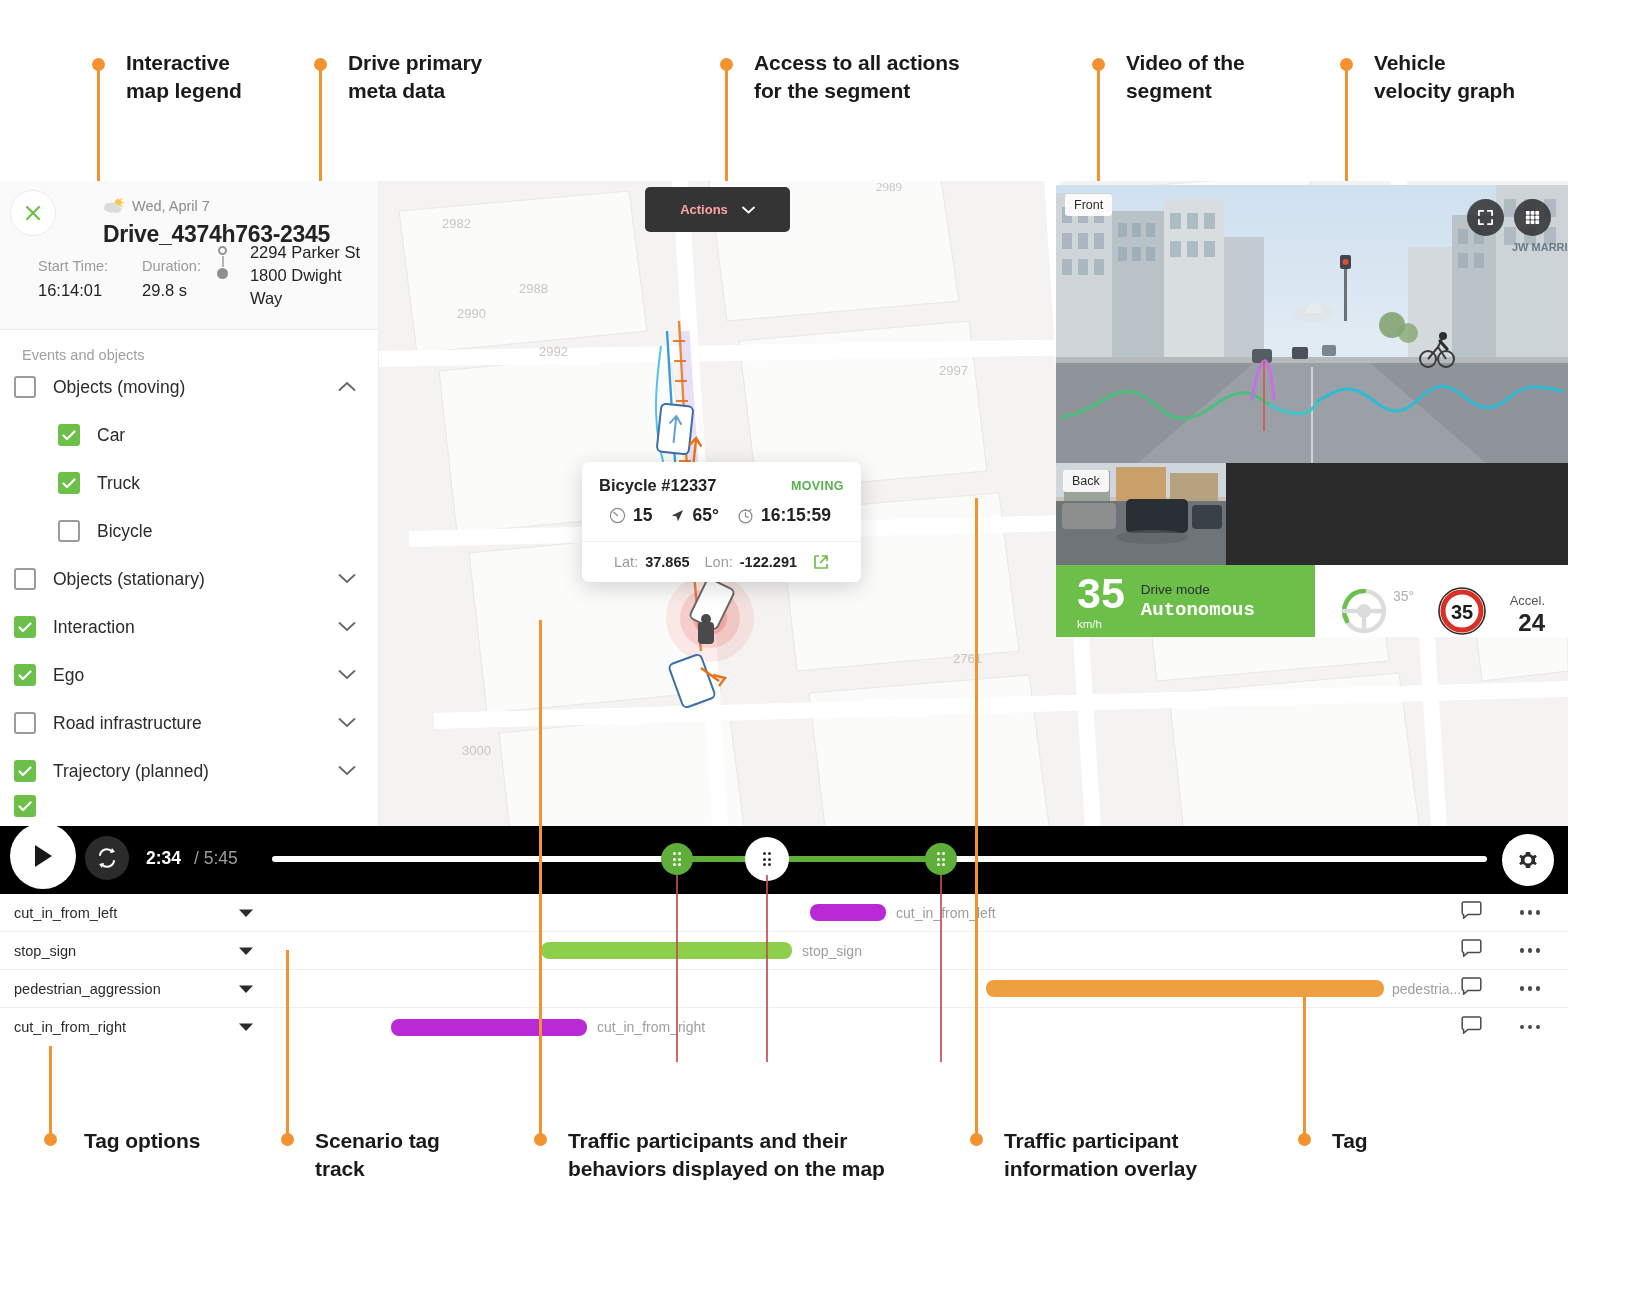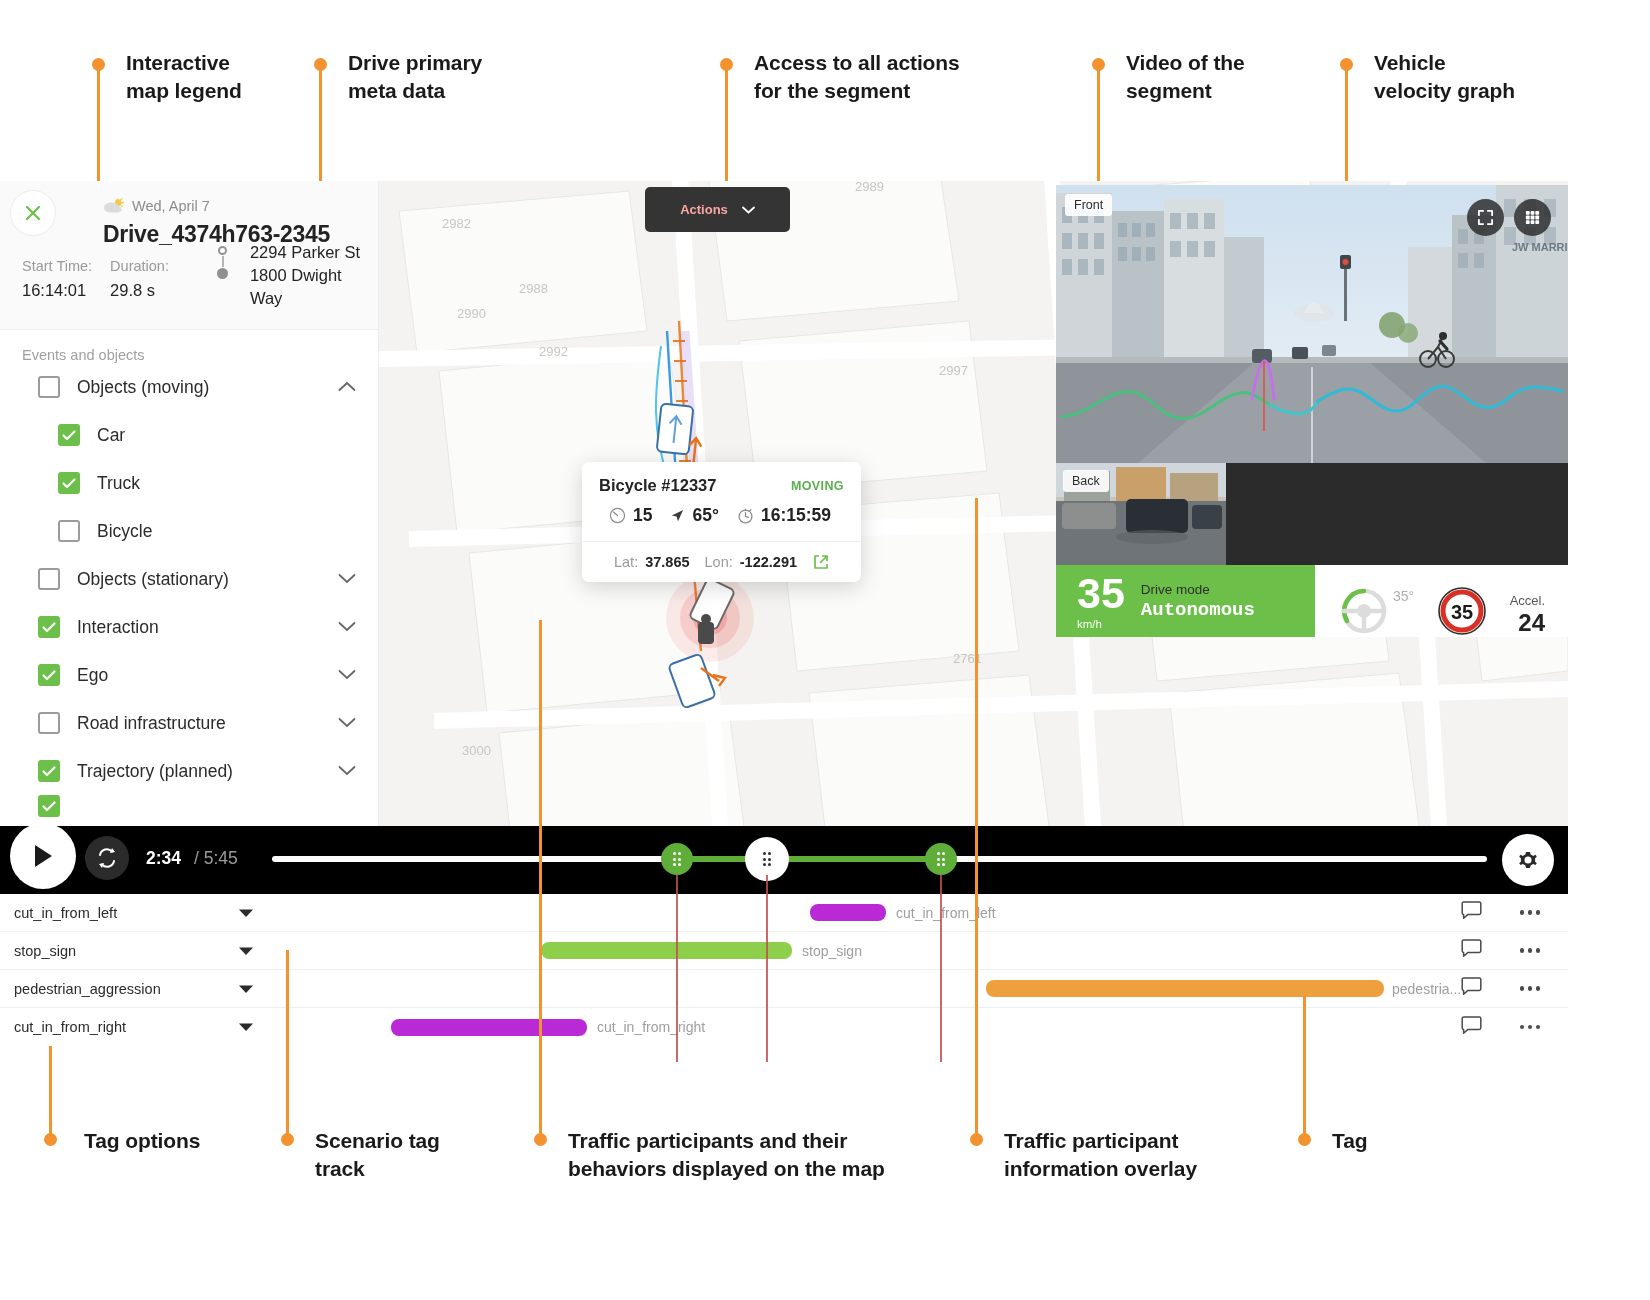--- a/index.html
+++ b/index.html
@@ -63,21 +63,21 @@
   .weather-date { font-size: 14.5px; color: #8c8c8c; }
   .drive-title {
     position: absolute; left: 103px; top: 40px;
     font-size: 23px; font-weight: bold; color: #232323;
     letter-spacing: -0.3px;
   }
   .meta-row {
     position: absolute; left: 22px; top: 77px;
     display: flex;
   }
-  .meta-col { margin-right: 18px; }
+  .meta-col { margin-right: 18px; margin-left: 16px; }
   .meta-col .lbl { font-size: 14.5px; color: #9a9a9a; margin-bottom: 7px; }
   .meta-col .val { font-size: 16.5px; color: #232323; }
   .addr-block {
     position: absolute; left: 216px; top: 60px;
     display: flex; gap: 20px;
   }
   .addr-icons { position: relative; width: 14px; padding-top: 5px; }
   .addr-icons .ring {
     width: 9px; height: 9px; border-radius: 50%;
     border: 2px solid #949494; background: #fff;
@@ -93,21 +93,21 @@
   .addr-text div { font-size: 16.5px; color: #232323; line-height: 23px; }
 
   #legend { position: absolute; left: 0; top: 149px; right: 0; bottom: 0; overflow: hidden; }
   .legend-title {
     font-size: 14.5px; color: #a0a0a0;
     padding: 17px 0 0 22px;
   }
   .legend-item {
     position: relative;
     display: flex; align-items: center;
-    height: 48px; padding-left: 38px;
+    height: 48px; padding-left: 14px;
     cursor: pointer;
   }
   .legend-item.sub { padding-left: 58px; }
   .cbx {
     width: 22px; height: 22px; border-radius: 3px;
     border: 2px solid #9b9b9b; background: #fff;
     flex: 0 0 auto;
   }
   .cbx.on {
     background: #6CC04A; border-color: #6CC04A;
@@ -538,21 +538,21 @@
         <path d="M322 487 L340 500" stroke="#E8731A" stroke-width="2.6" fill="none"></path>
         <path d="M334 494 L346 497 L340 505" stroke="#E8731A" stroke-width="2.4" fill="none"></path>
         <path d="M330 282 L340 288 L330 294 Z" fill="#2b2b2b"></path>
       </svg>
 
       <div class="mapnum" style="left:63px;top:35px;">2982</div>
       <div class="mapnum" style="left:140px;top:100px;">2988</div>
       <div class="mapnum" style="left:78px;top:125px;">2990</div>
       <div class="mapnum" style="left:160px;top:163px;">2992</div>
       <div class="mapnum" style="left:560px;top:182px;">2997</div>
-      <div class="mapnum" style="left:476px;top:-2px;">2989</div>
+      <div class="mapnum" style="left:497px;top:-2px;font-family:Liberation Serif, serif;">2989</div>
       <div class="mapnum" style="left:83px;top:562px;">3000</div>
       <div class="mapnum" style="left:574px;top:470px;">2761</div>
       <div class="mapnum" style="left:1168px;top:386px;">2751</div>
 
       <div id="actions-btn">
         <span class="lbl">Actions</span>
         <svg width="13" height="8" viewBox="0 0 13 8">
           <path d="M1 1.5 L6.5 6.5 L12 1.5" stroke="#fff" stroke-width="1.8" fill="none" stroke-linecap="round"></path>
         </svg>
       </div>

